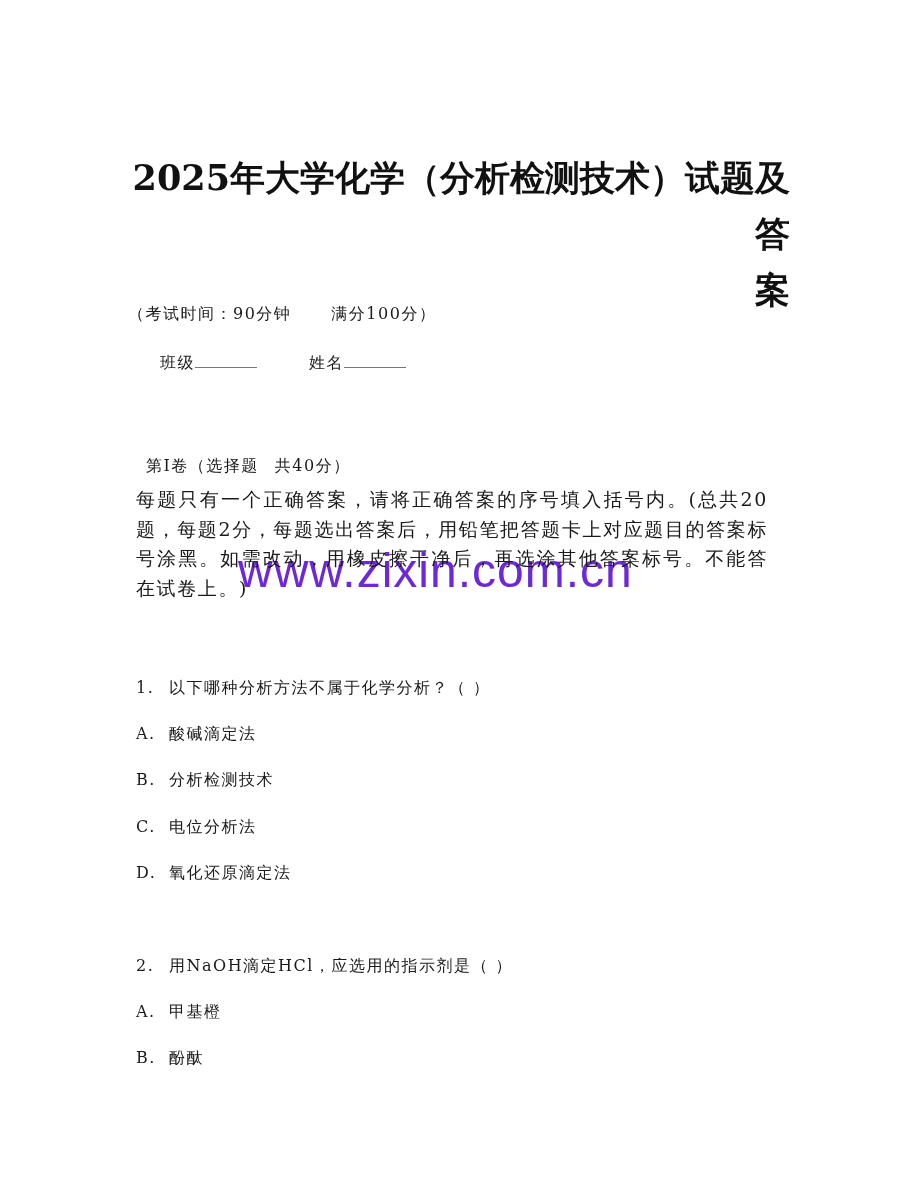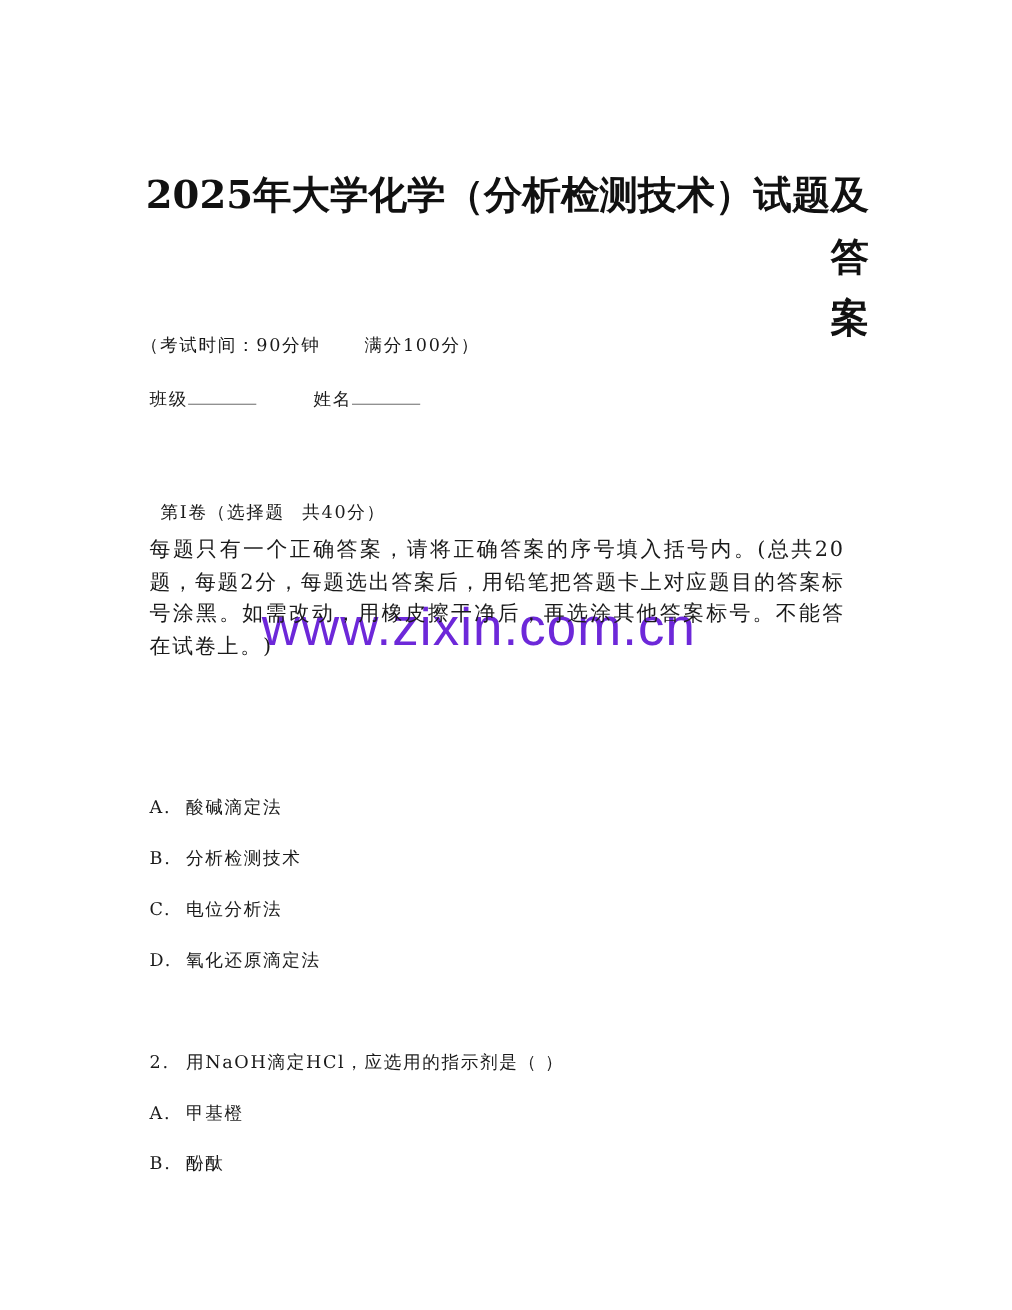--- a/index.html
+++ b/index.html
@@ -93,30 +93,33 @@
 
   <div class="title">
     <div>2025年大学化学（分析检测技术）试题及答</div>
     <div>案</div>
   </div>
 
   <div class="line" style="top:302px; left:128px;">
     <span>（考试时间：90分钟</span><span class="gap"></span><span>满分100分）</span>
   </div>
 
-  <div class="line" style="top:349px;">
+  <div class="line" style="top:349px;margin-left:24px;">
     <span>班级</span><span class="blank"></span><span>姓名</span><span class="blank last"></span>
   </div>
 
   <div class="line" style="top:454px; left:146px;">
     <span>第Ⅰ卷（选择题</span><span class="gap-sm"></span><span>共40分）</span>
   </div>
 
   <div class="para">每题只有一个正确答案，请将正确答案的序号填入括号内。(总共20题，每题2分，每题选出答案后，用铅笔把答题卡上对应题目的答案标号涂黑。如需改动，用橡皮擦干净后，再选涂其他答案标号。不能答在试卷上。)</div>
 
+  <div class="line" style="top:676px;">
+    <span class="q-num">1.</span><span>以下哪种分析方法不属于化学分析？（    ）</span>
+  </div>
   <div class="line" style="top:722px;">
     <span class="opt-label">A.</span><span>酸碱滴定法</span>
   </div>
   <div class="line" style="top:768px;">
     <span class="opt-label">B.</span><span>分析检测技术</span>
   </div>
   <div class="line" style="top:815px;">
     <span class="opt-label">C.</span><span>电位分析法</span>
   </div>
   <div class="line" style="top:861px;">

